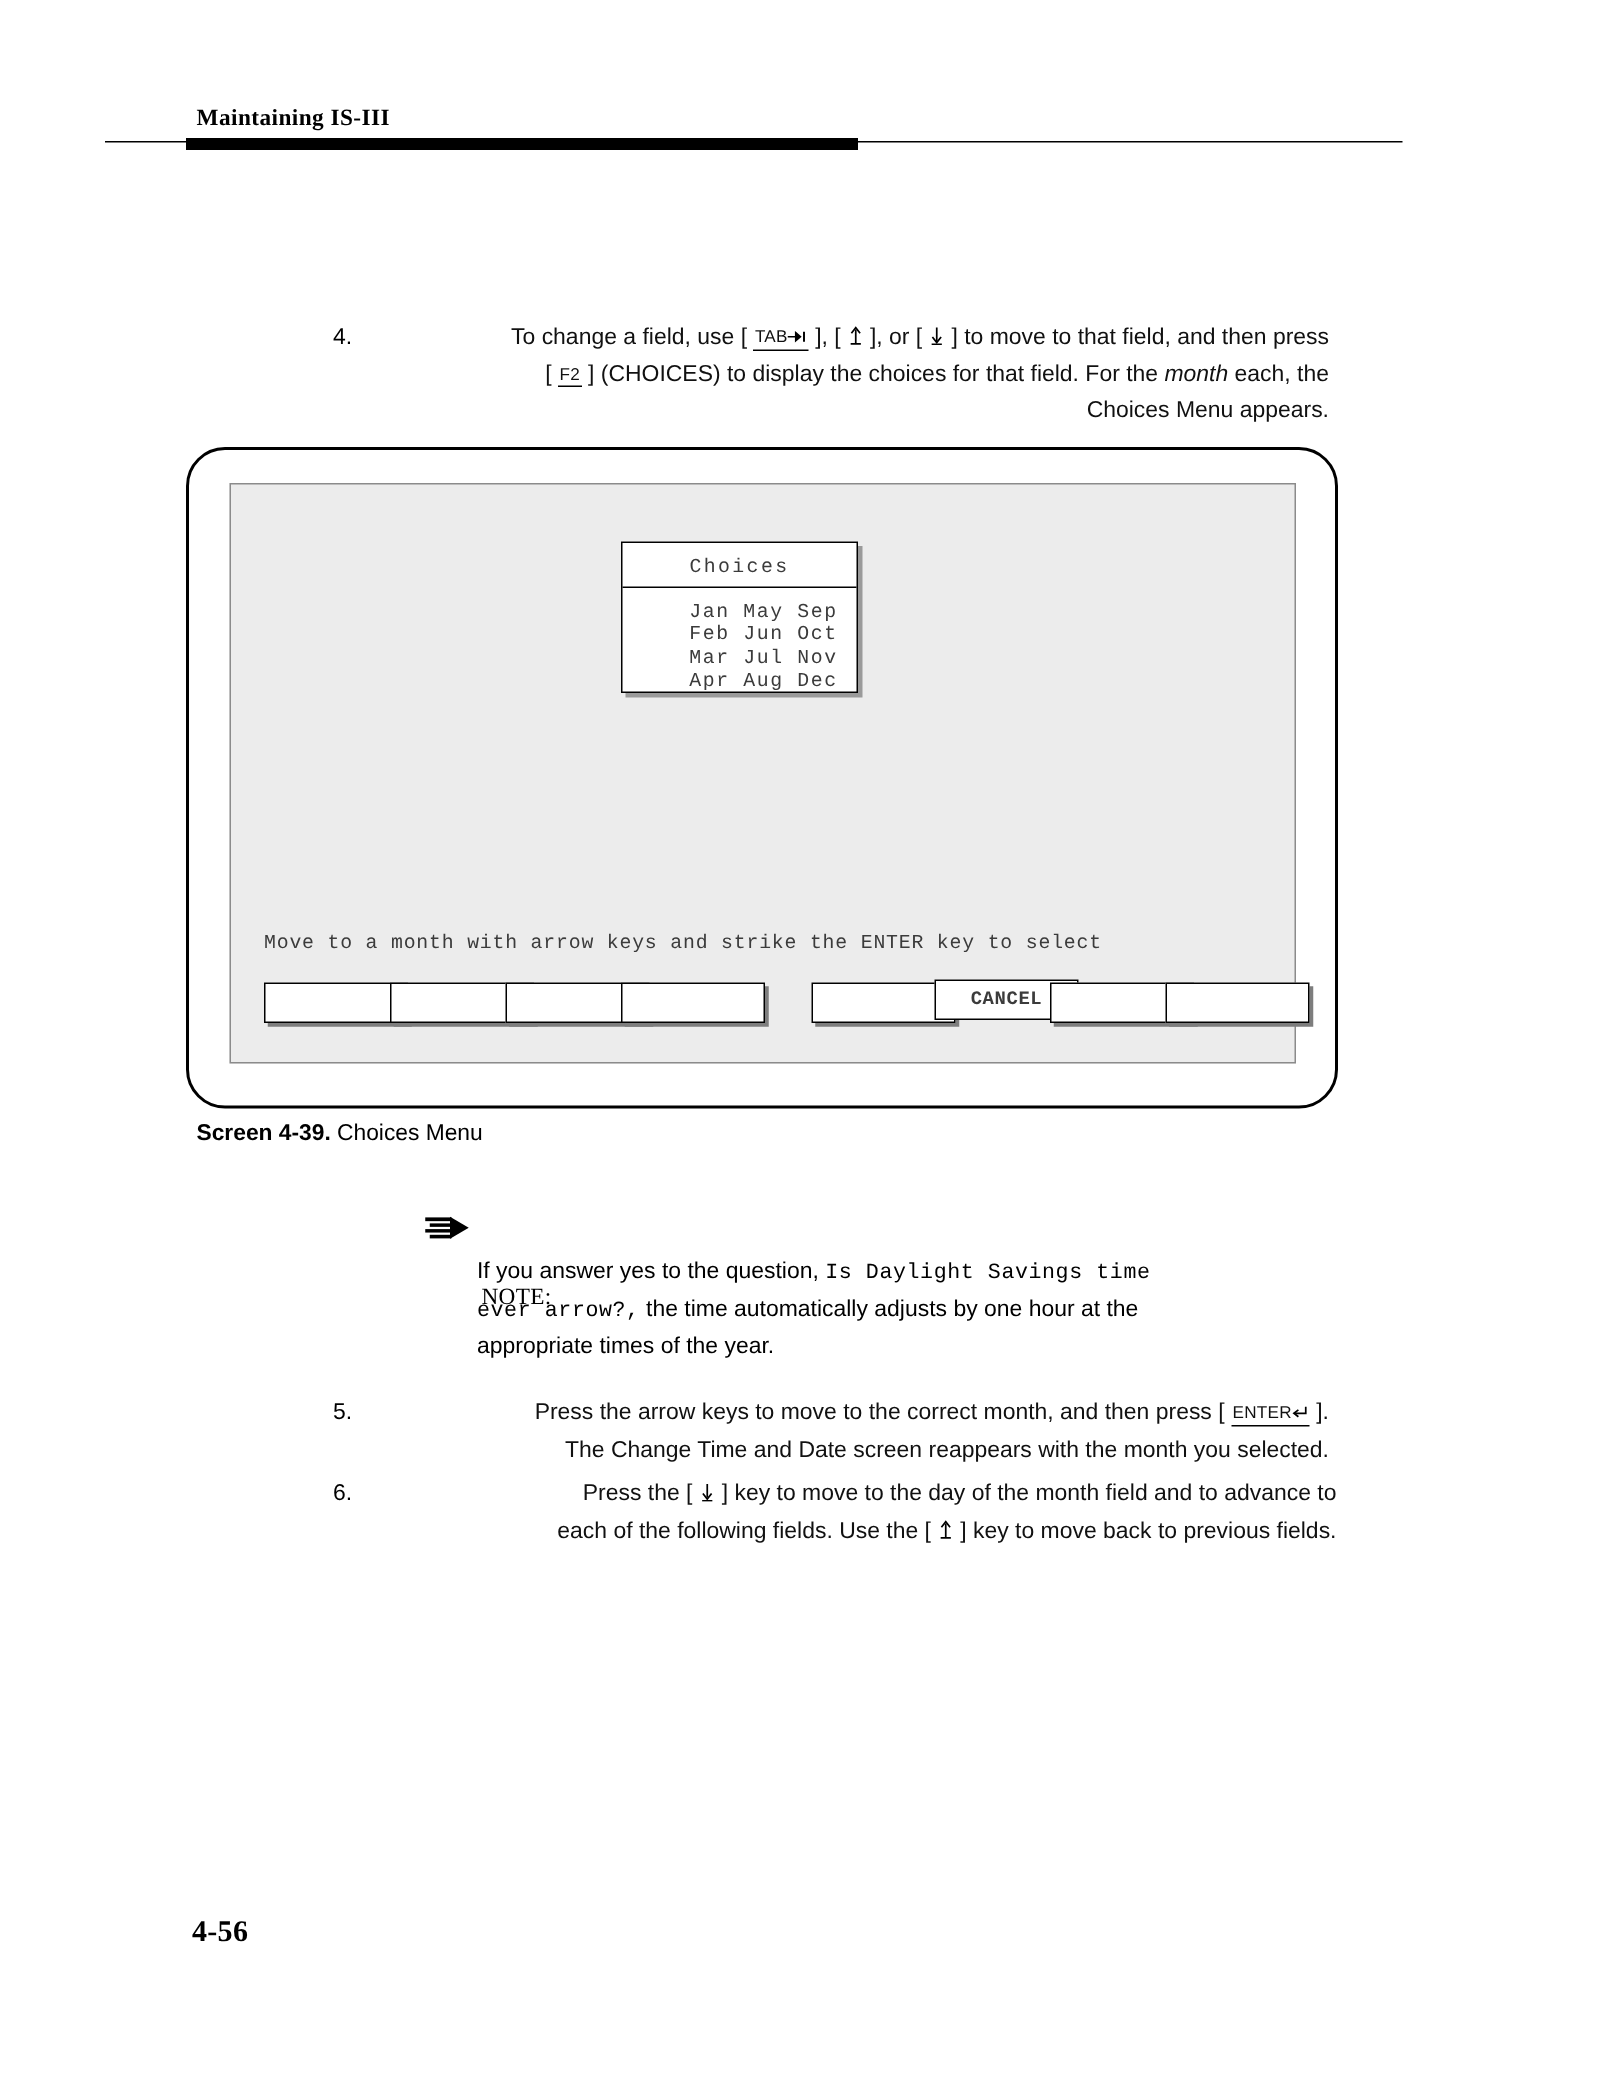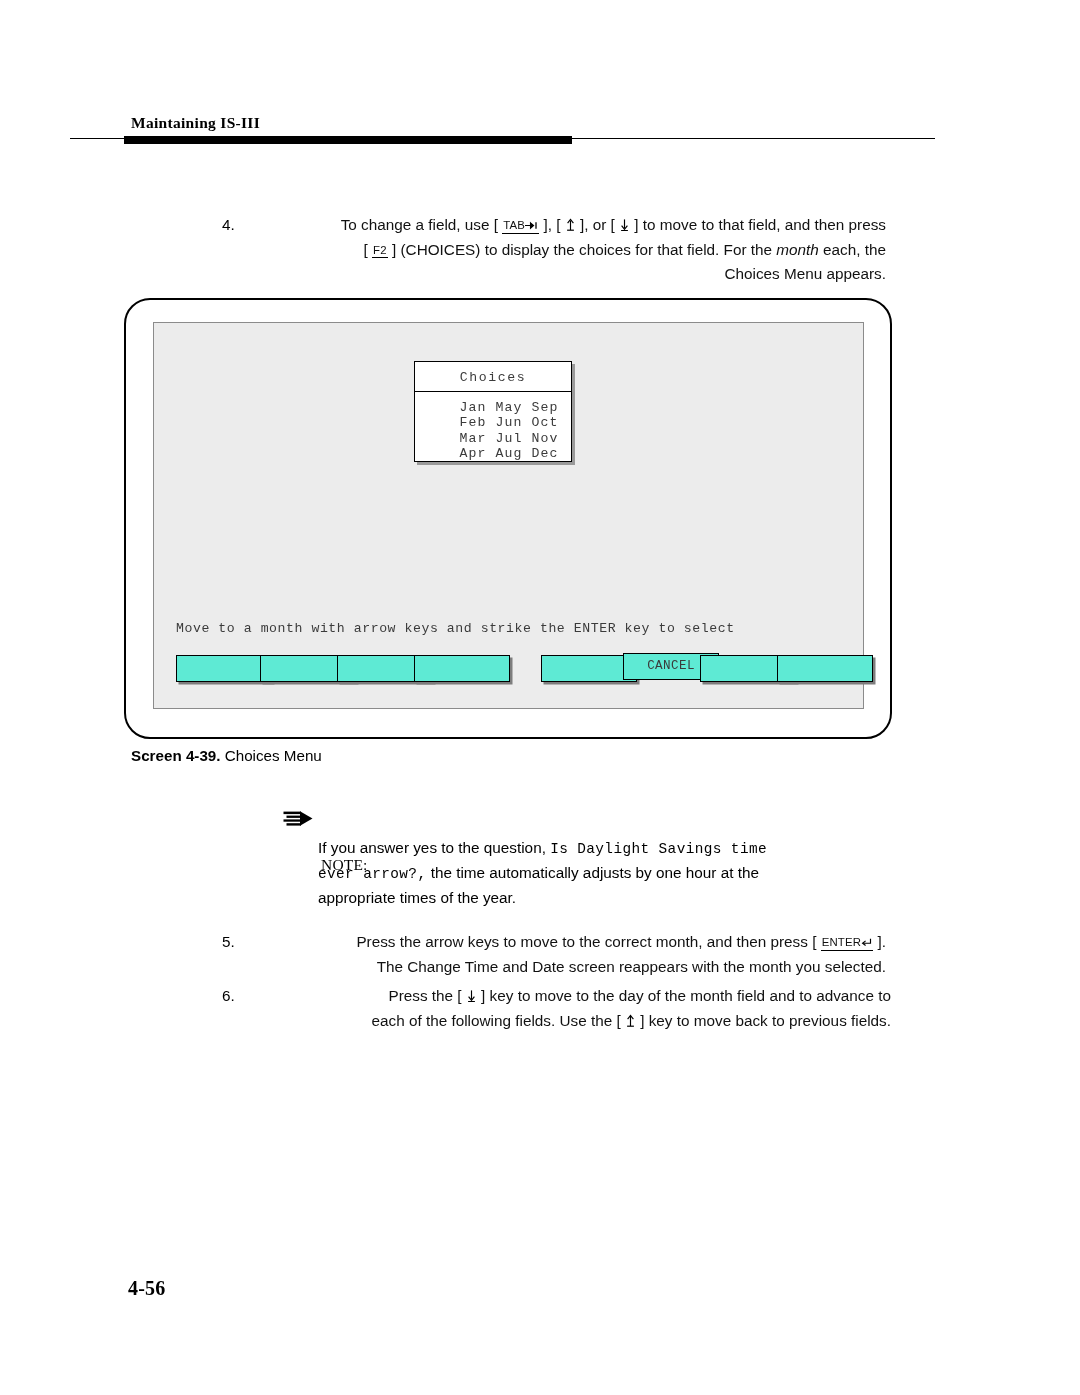--- a/index.html
+++ b/index.html
@@ -15,21 +15,20 @@
     color: #000000;
     overflow: hidden;
   }
 
   
   .page-header {
     position: absolute;
     left: 0; top: 0;
     width: 1080px;
     height: 110px;
-    margin-top: 44px;
   }
   .header-title {
     position: absolute;
     left: 131px;
     top: 70px;
     font-family: "Liberation Serif", serif;
     font-weight: bold;
     font-size: 15.5px;
     letter-spacing: 0.3px;
     white-space: nowrap;
@@ -180,30 +179,31 @@
     position: absolute;
     left: 22px;
     top: 332px;
     width: 670px;
     height: 34px;
   }
   .fkey {
     position: absolute;
     width: 96px;
     height: 27px;
-    background: #5eead4;
+    background: #ffffff;
     border: 1.3px solid #000;
     box-sizing: border-box;
     box-shadow: 2.5px 2.5px 0 0 #7d7d7d;
     font-family: "Liberation Mono", monospace;
     font-size: 12.6px;
     letter-spacing: 0.4px;
     color: #3b3b3b;
     text-align: center;
     line-height: 25px;
+    font-weight: bold;
   }
   .fkey.cancel {
     border: 1.1px solid #000;
     box-shadow: none;
   }
 
   
   .caption {
     position: absolute;
     left: 131px;

